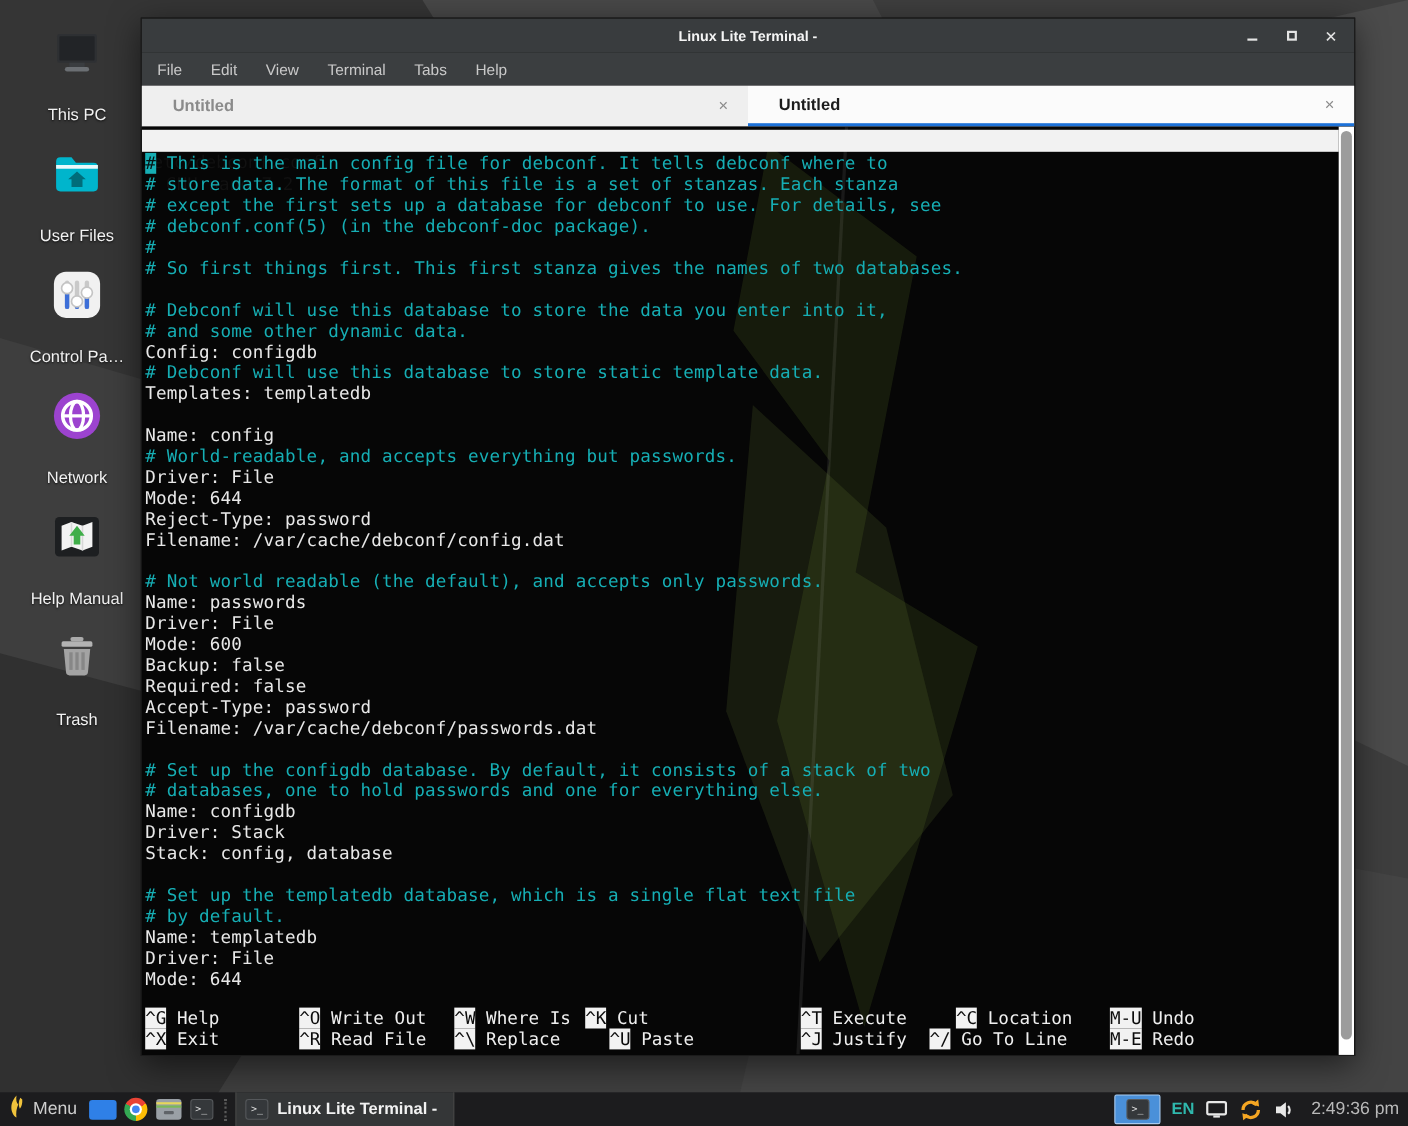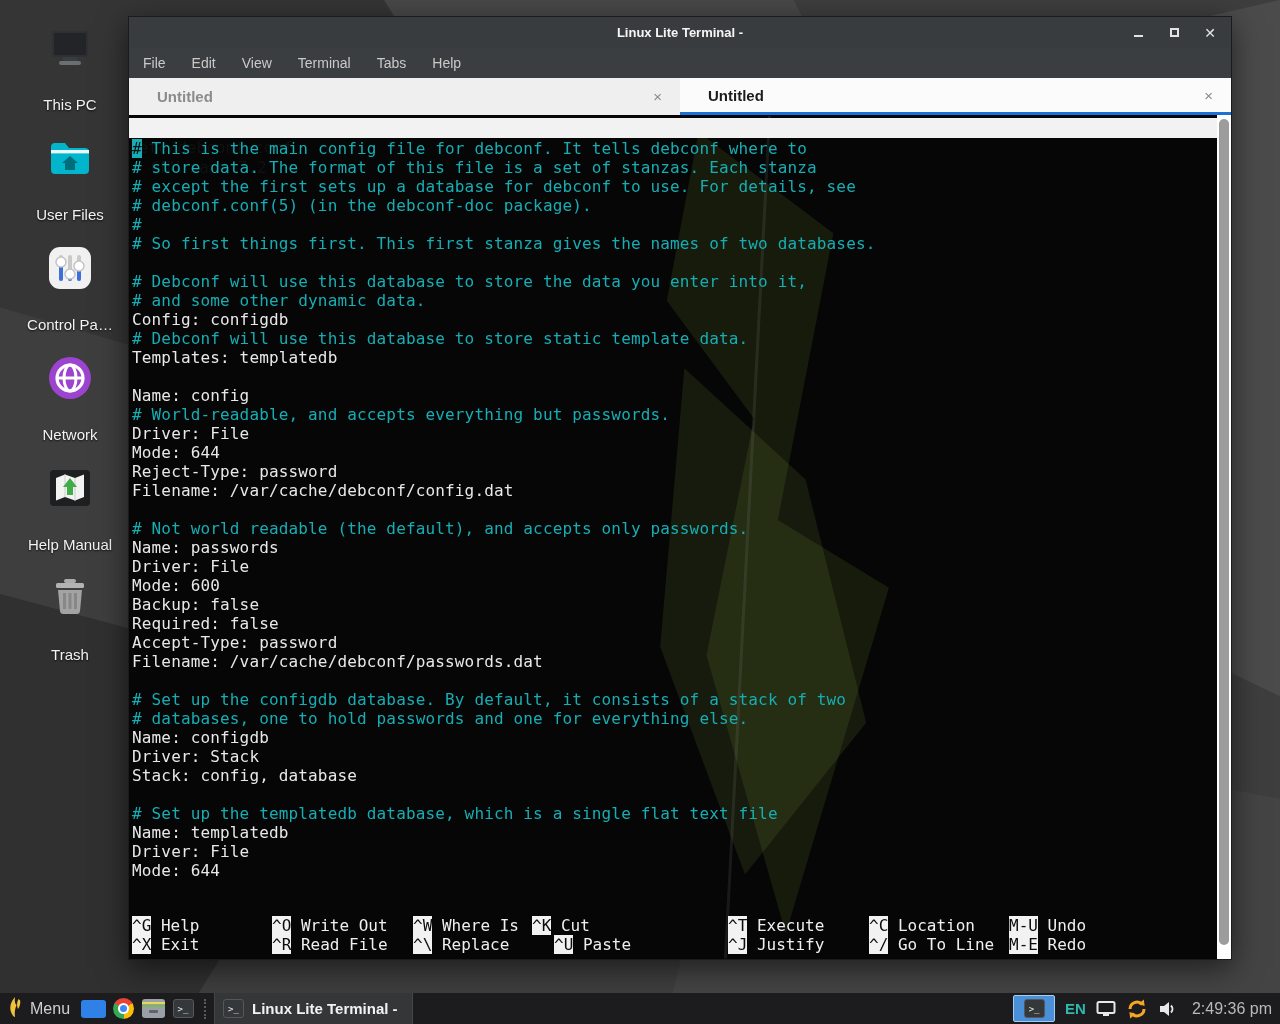--- a/index.html
+++ b/index.html
@@ -284,20 +284,21 @@
         <div class="tline">Accept-Type: password</div>
         <div class="tline">Filename: /var/cache/debconf/passwords.dat</div>
         <div class="tline"> </div>
         <div class="tline c"># Set up the configdb database. By default, it consists of a stack of two</div>
         <div class="tline c"># databases, one to hold passwords and one for everything else.</div>
         <div class="tline">Name: configdb</div>
         <div class="tline">Driver: Stack</div>
         <div class="tline">Stack: config, database</div>
         <div class="tline"> </div>
         <div class="tline c"># Set up the templatedb database, which is a single flat text file</div>
+        <div class="tline c"># by default.</div>
         <div class="tline">Name: templatedb</div>
         <div class="tline">Driver: File</div>
         <div class="tline">Mode: 644</div>
       </div>
 
     <div class="shortcut-rows">
       <div class="sc-row">
           <span class="sc-item" style="left: 0px;"><span class="sc-key">^G</span> Help</span>
           <span class="sc-item" style="left: 140px;"><span class="sc-key">^O</span> Write Out</span>
           <span class="sc-item" style="left: 281px;"><span class="sc-key">^W</span> Where Is</span>
@@ -305,21 +306,21 @@
           <span class="sc-item" style="left: 596px;"><span class="sc-key">^T</span> Execute</span>
           <span class="sc-item" style="left: 737px;"><span class="sc-key">^C</span> Location</span>
           <span class="sc-item" style="left: 877px;"><span class="sc-key">M-U</span> Undo</span>
         </div>
       <div class="sc-row">
           <span class="sc-item" style="left: 0px;"><span class="sc-key">^X</span> Exit</span>
           <span class="sc-item" style="left: 140px;"><span class="sc-key">^R</span> Read File</span>
           <span class="sc-item" style="left: 281px;"><span class="sc-key">^\</span> Replace</span>
           <span class="sc-item" style="left: 422px;"><span class="sc-key">^U</span> Paste</span>
           <span class="sc-item" style="left: 596px;"><span class="sc-key">^J</span> Justify</span>
-          <span class="sc-item" style="left: 737px;"><span class="sc-key">^/</span> Go To Line</span>
+          <span class="sc-item" style="left: 713px;"><span class="sc-key">^/</span> Go To Line</span>
           <span class="sc-item" style="left: 877px;"><span class="sc-key">M-E</span> Redo</span>
         </div>
     </div>
 
     <div class="term-scrollbar">
       <div class="term-thumb"></div>
     </div>
   </div>
 </div>
 

